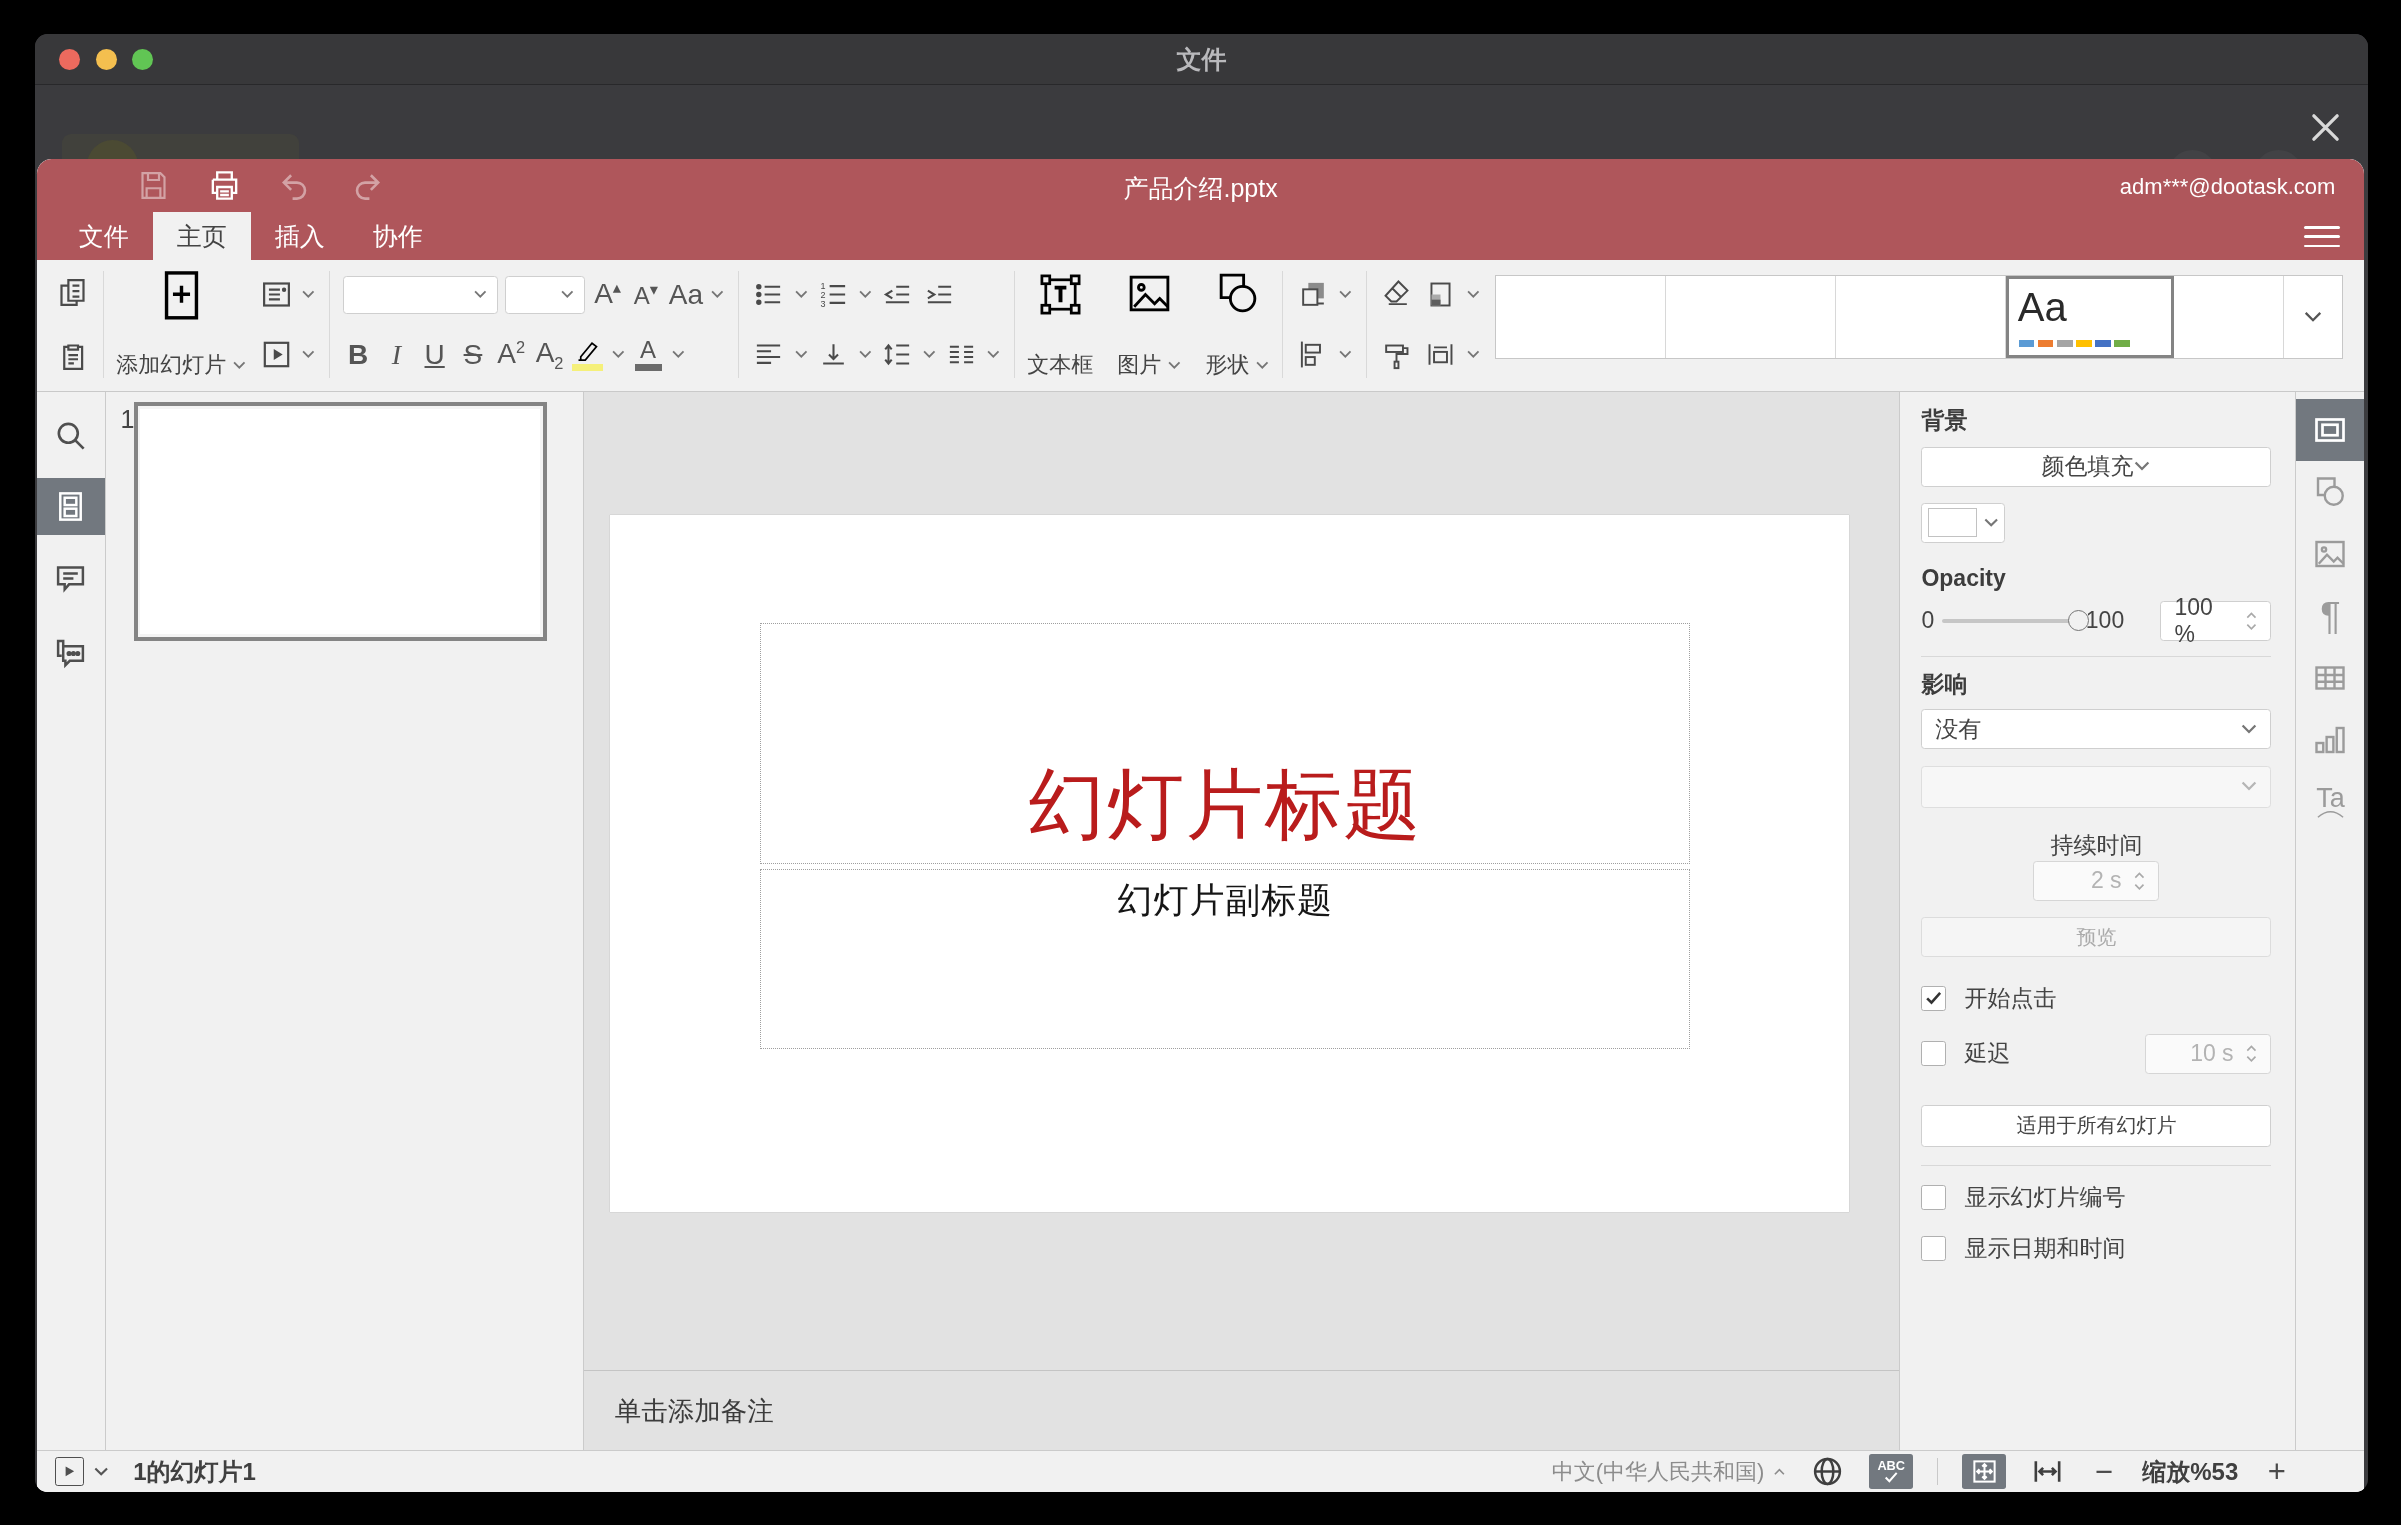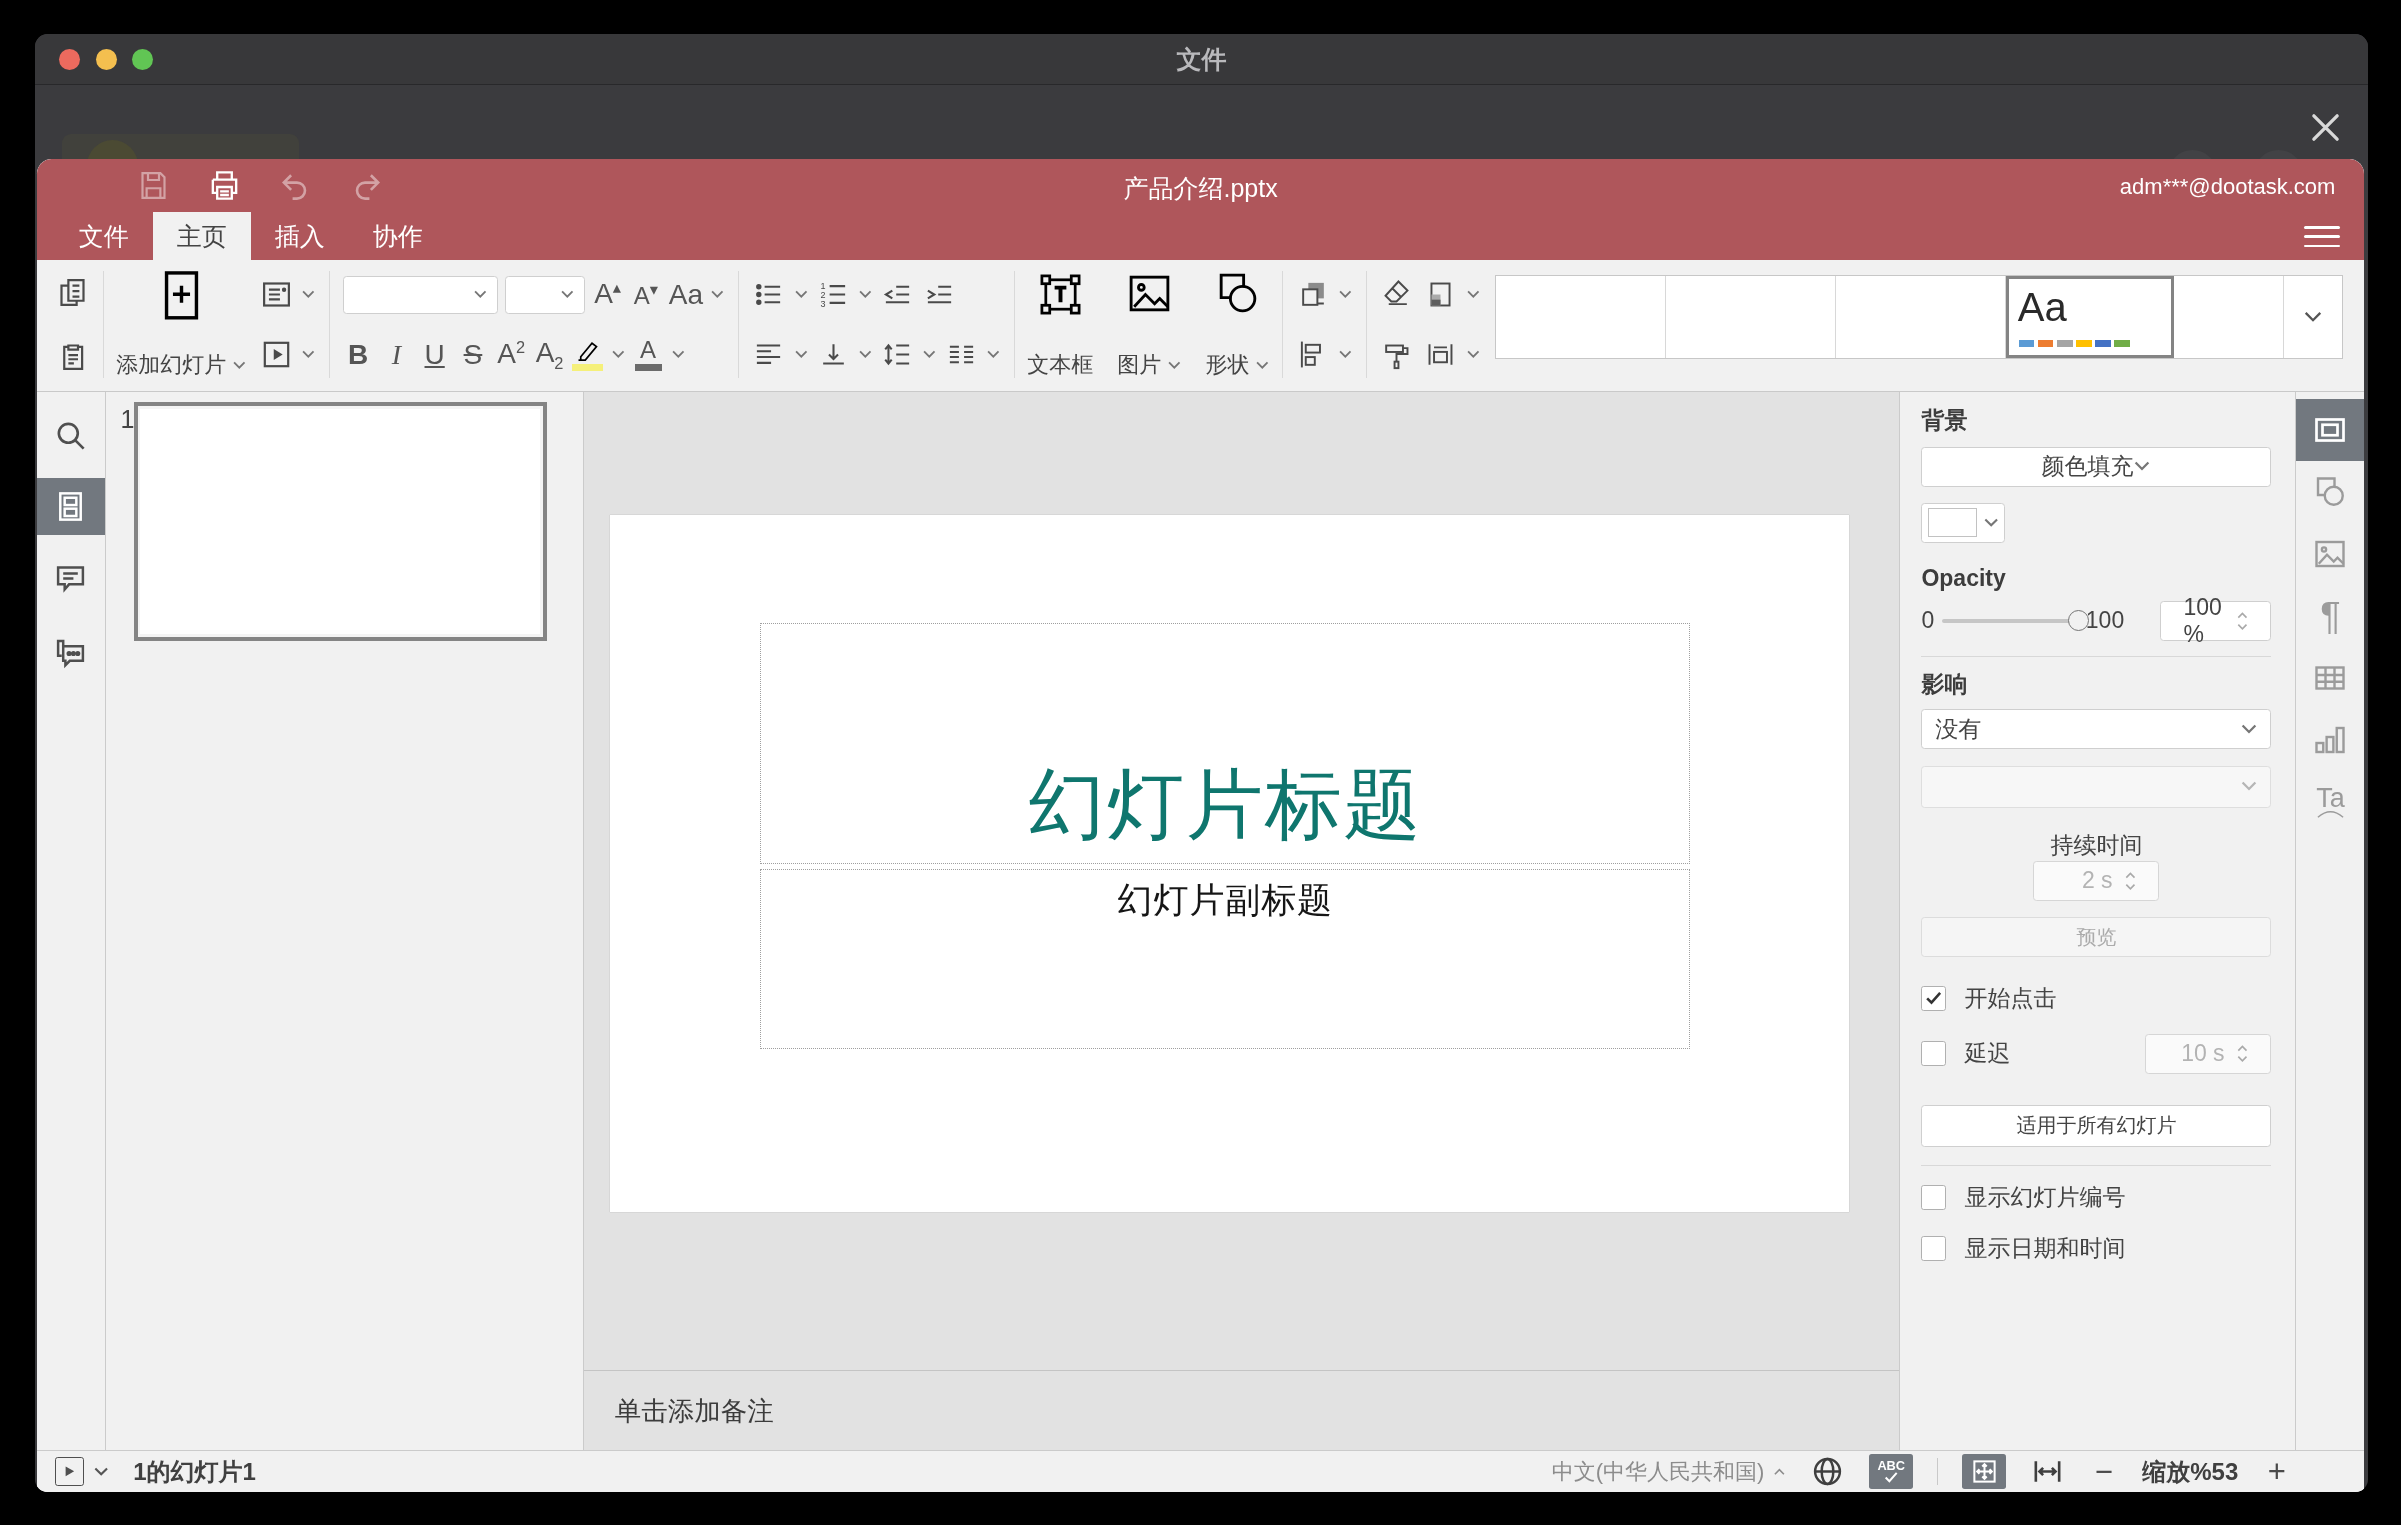--- a/index.html
+++ b/index.html
@@ -78,41 +78,41 @@
   .thumb-num{position:absolute;left:14.6px;top:12.8px;font-size:25px;color:#444;}
   .thumb{position:absolute;left:28px;top:10px;width:413px;height:239px;background:#f4f4f4;
          border:4.6px solid #848484;box-sizing:border-box;padding:2.7px;cursor:pointer;}
   .thumb-inner{width:100%;height:100%;background:#fff;}
   .center{flex:1;display:flex;flex-direction:column;background:#e2e2e2;min-width:0;position:relative;}
   .canvas{flex:1;position:relative;overflow:hidden;}
   .slide{position:absolute;left:26.5px;top:123px;width:1239px;height:697px;background:#fff;
          box-shadow:0 0 0.9px rgba(0,0,0,.35);}
   .ph{position:absolute;border:1.8px dotted #9f9f9f;box-sizing:border-box;display:flex;justify-content:center;}
   .ph-title{left:150px;top:108px;width:930px;height:241px;align-items:flex-end;padding-bottom:16.4px;}
-  .ph-title .t{font-size:77px;font-weight:500;color:#0f766e;letter-spacing:1.8px;line-height:1.1;}
+  .ph-title .t{font-size:77px;font-weight:500;color:#b91c1c;letter-spacing:1.8px;line-height:1.1;}
   .ph-sub{left:150px;top:354px;width:930px;height:180px;align-items:flex-start;padding-top:7.3px;}
   .ph-sub .t{font-size:35px;font-weight:500;color:#161616;letter-spacing:0.9px;}
   .notes{height:79px;flex:0 0 auto;border-top:0.9px solid #c4c4c4;display:flex;align-items:center;
          padding-left:31px;font-size:26.5px;color:#3c3c3c;background:#e2e2e2;}
   
   .rpanel{width:396px;flex:0 0 auto;border-left:0.9px solid #cbcbcb;background:#f1f1f1;
           padding:9px 24px 0 21px;box-sizing:border-box;color:#444;font-size:23px;overflow:hidden;}
   .plabel{font-weight:700;font-size:23px;color:#3d3d3d;}
   .dd{height:40px;background:#fff;border:0.9px solid #cfcfcf;border-radius:3.6px;display:flex;
       align-items:center;justify-content:space-between;padding:0 12.8px;cursor:pointer;box-sizing:border-box;}
   .dd.disabled{background:#f7f7f7;border-color:#dedede;height:42px;}
   .swatch-btn{width:84px;height:40px;background:#fff;border:0.9px solid #cfcfcf;border-radius:3.6px;
               display:flex;align-items:center;padding:0 5.5px;justify-content:space-between;cursor:pointer;box-sizing:border-box;}
   .swatch{width:47px;height:27px;background:#fff;border:0.9px solid #c2c2c2;}
   .slider-row{display:flex;align-items:center;margin-top:9px;}
   .track{width:137px;height:4.6px;background:#c6c6c6;border-radius:2.7px;position:relative;margin:0 7.3px;}
   .knob{position:absolute;right:-10px;top:-9px;width:19px;height:19px;background:#f1f1f1;
         border:1.8px solid #757575;border-radius:50%;cursor:pointer;}
   .spin{height:40px;border:0.9px solid #d6d6d6;border-radius:3.6px;background:#fafafa;color:#b3b3b3;
-        display:flex;align-items:center;justify-content:flex-end;padding:0 22px;gap:11px;box-sizing:border-box;}
+        display:flex;align-items:center;justify-content:flex-end;padding:0 13px;gap:11px;box-sizing:border-box;}
   .spin.enabled{background:#fff;color:#444;border-color:#cfcfcf;}
   .spin-arrows{display:flex;flex-direction:column;gap:3.6px;color:#a9a9a9;}
   .pdiv{border:none;border-top:0.9px solid #d8d8d8;margin:14.6px 0 0 0;}
   .pbtn{height:40px;border:0.9px solid #cfcfcf;border-radius:3.6px;background:#fff;display:flex;
         align-items:center;justify-content:center;font-size:20px;color:#444;cursor:pointer;}
   .pbtn.disabled{background:#f5f5f5;color:#ababab;border-color:#dcdcdc;height:38px;}
   .cbrow{display:flex;align-items:center;gap:18px;}
   .cb{width:25px;height:25px;background:#fff;border:0.9px solid #b0b0b0;border-radius:2.7px;flex:0 0 auto;
       display:flex;align-items:center;justify-content:center;cursor:pointer;box-sizing:border-box;}
   

